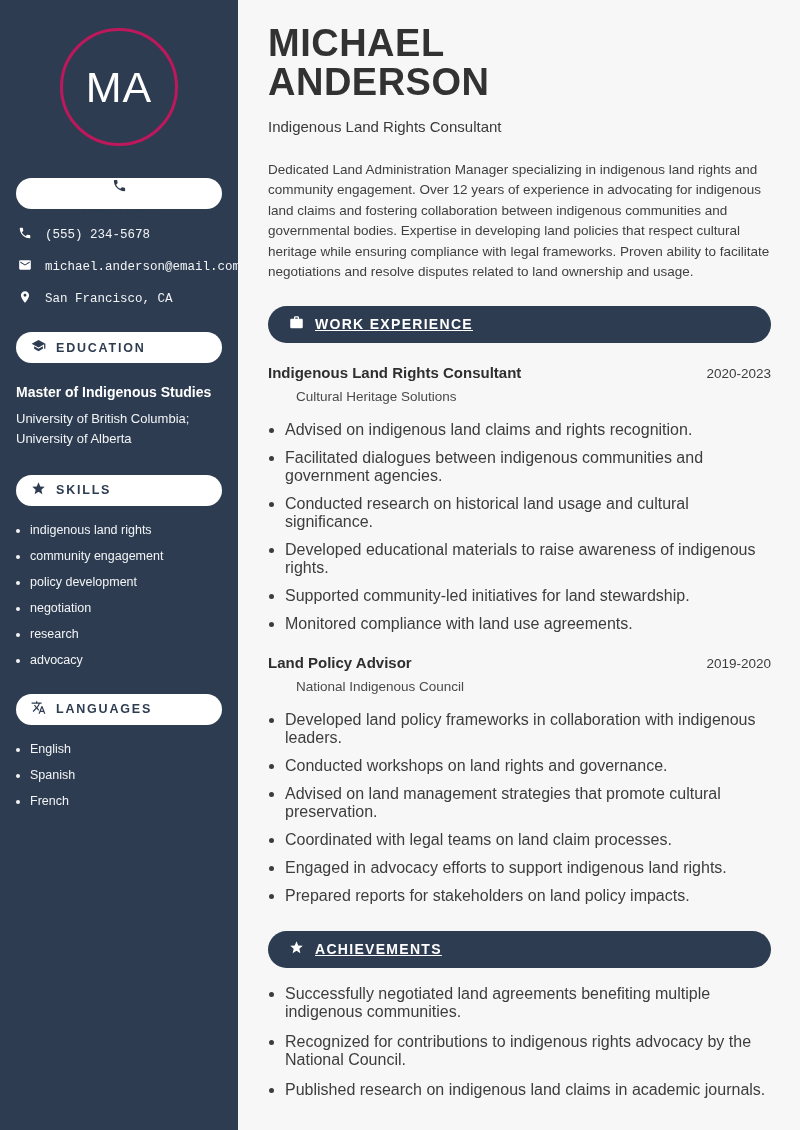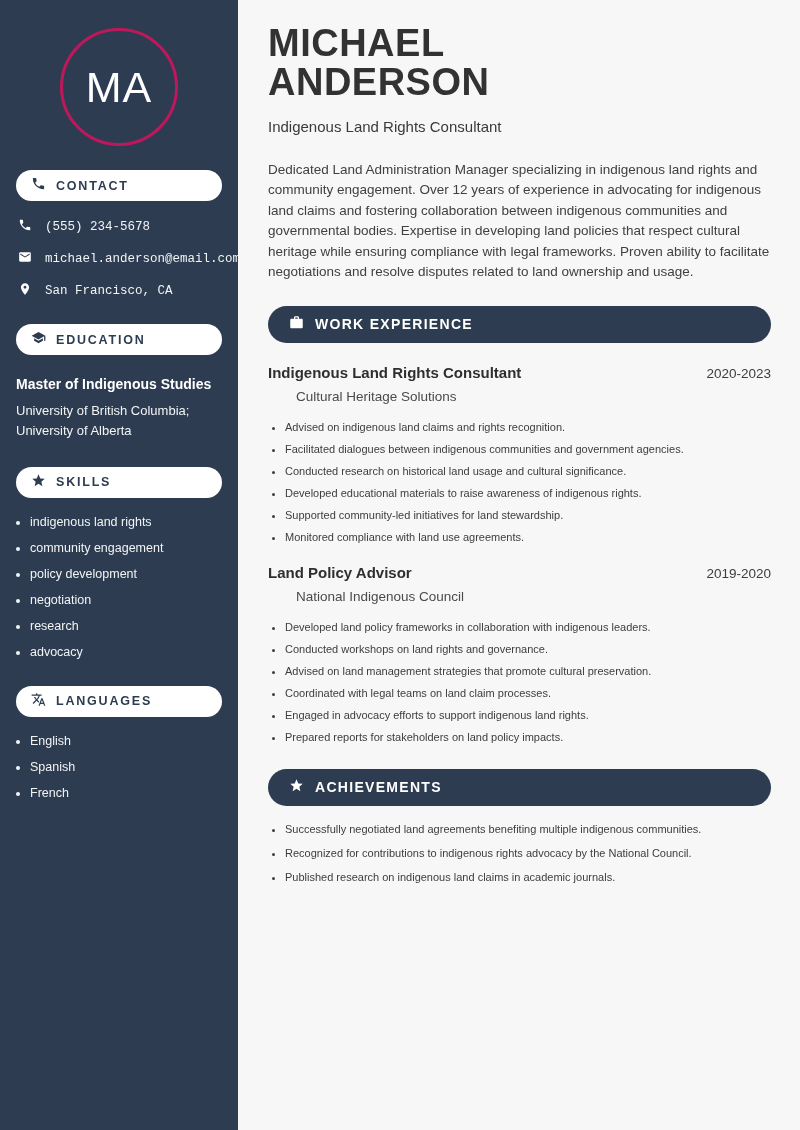--- a/index.html
+++ b/index.html
@@ -38,21 +38,21 @@
     gap: 10px;
     padding: 0 15px;
     color: #2d3c50;
   }
   .side-pill svg { width: 15px; height: 15px; flex-shrink: 0; }
   .side-pill .pill-label {
     font-size: 12.5px;
     font-weight: bold;
     letter-spacing: 1.8px;
   }
-  .pill-contact   { margin-top: 24px; }
+  .pill-contact   { margin-top: 32px; flex-direction: column; }
   .pill-education { margin-top: 24px; }
   .pill-skills    { margin-top: 26px; }
   .pill-languages { margin-top: 27px; }
 
   .contact-list { margin: 17px 0 0 18px; }
   .contact-row {
     display: flex; align-items: center;
     gap: 13px;
     margin-bottom: 14px;
     font-size: 12.5px;
@@ -117,20 +117,21 @@
     display: flex; align-items: center;
     gap: 11px;
     padding: 0 21px;
     color: #ffffff;
   }
   .dark-pill svg { width: 15px; height: 15px; fill: #ffffff; flex-shrink: 0; }
   .dark-pill .pill-label {
     font-size: 14px;
     font-weight: bold;
     letter-spacing: 1.3px;
+    text-decoration: underline;
   }
   .job-header {
     margin-top: 21px;
     display: flex;
     justify-content: space-between;
     align-items: baseline;
   }
   .job-name {
     font-size: 15px;
     font-weight: bold;
@@ -145,21 +146,21 @@
     font-size: 13.5px;
     color: #4a4a4a;
     margin-left: 28px;
   }
   .bullet-list {
     margin: 17px 0 0 0;
     padding-left: 17px;
     list-style: disc;
   }
   .bullet-list li {
-    font-size: 11px;
+    font-size: 16px;
     color: #3d3d3d;
     margin-bottom: 10px;
   }
   .job-block { margin-bottom: 18px; }
   .ach-pill { margin-top: 26px; }
   .ach-list li { margin-bottom: 12px; }
 </style>
 </head>
 <body>
 

